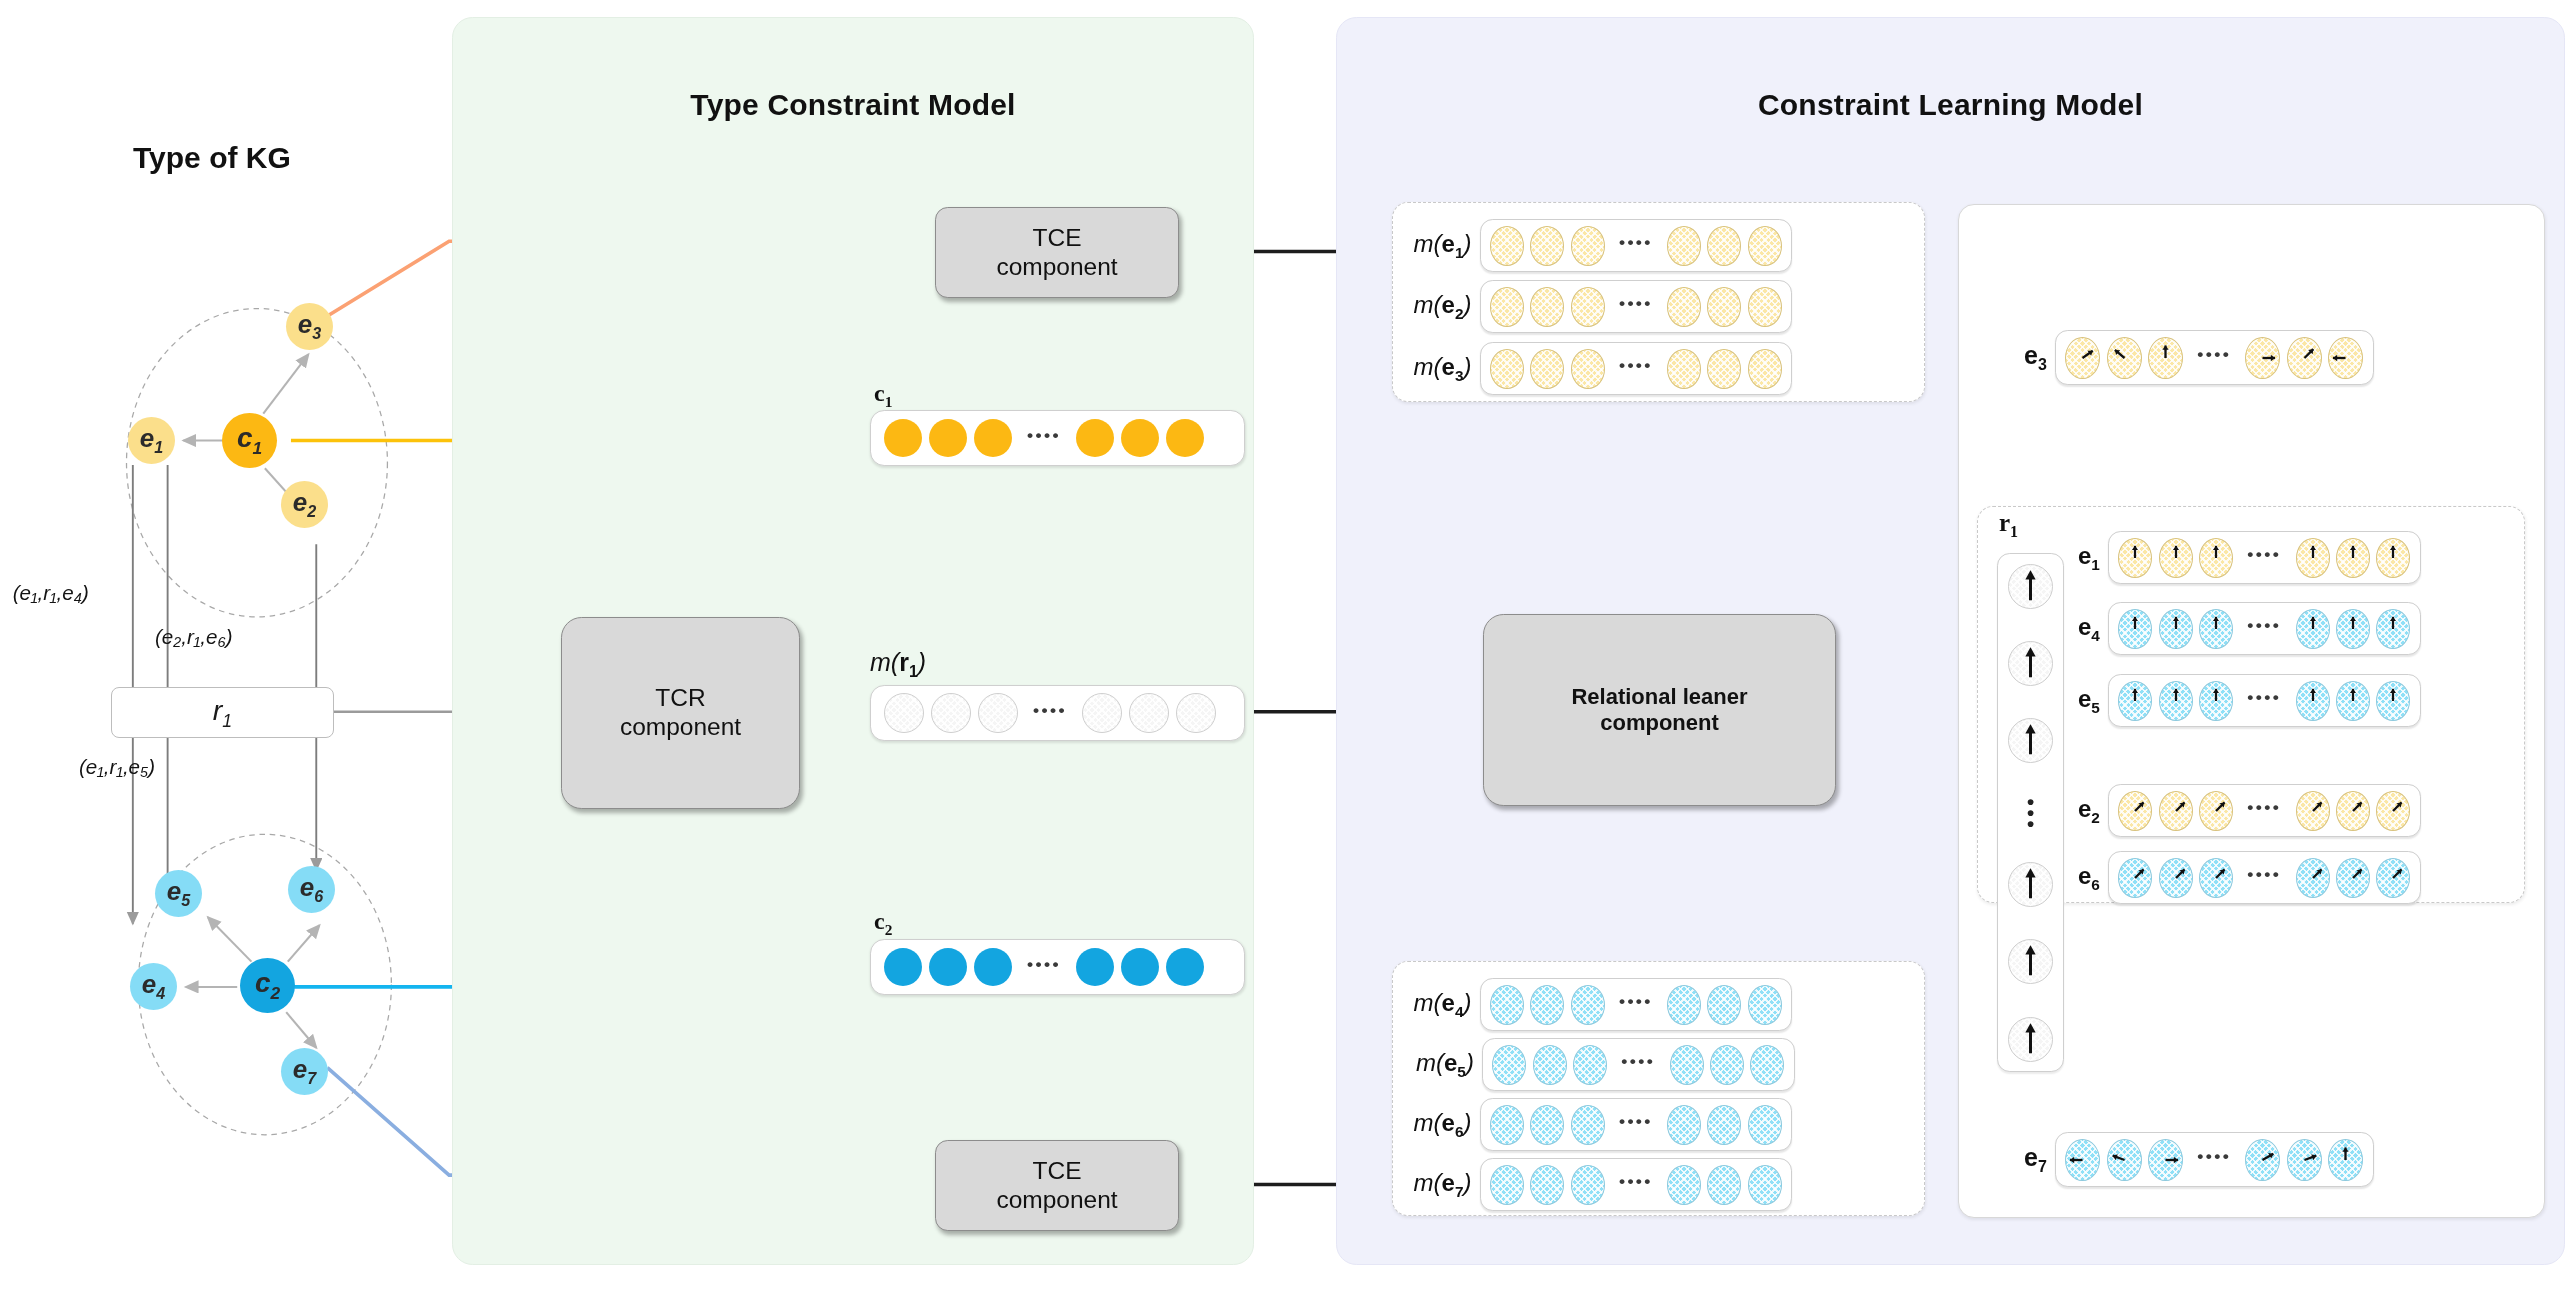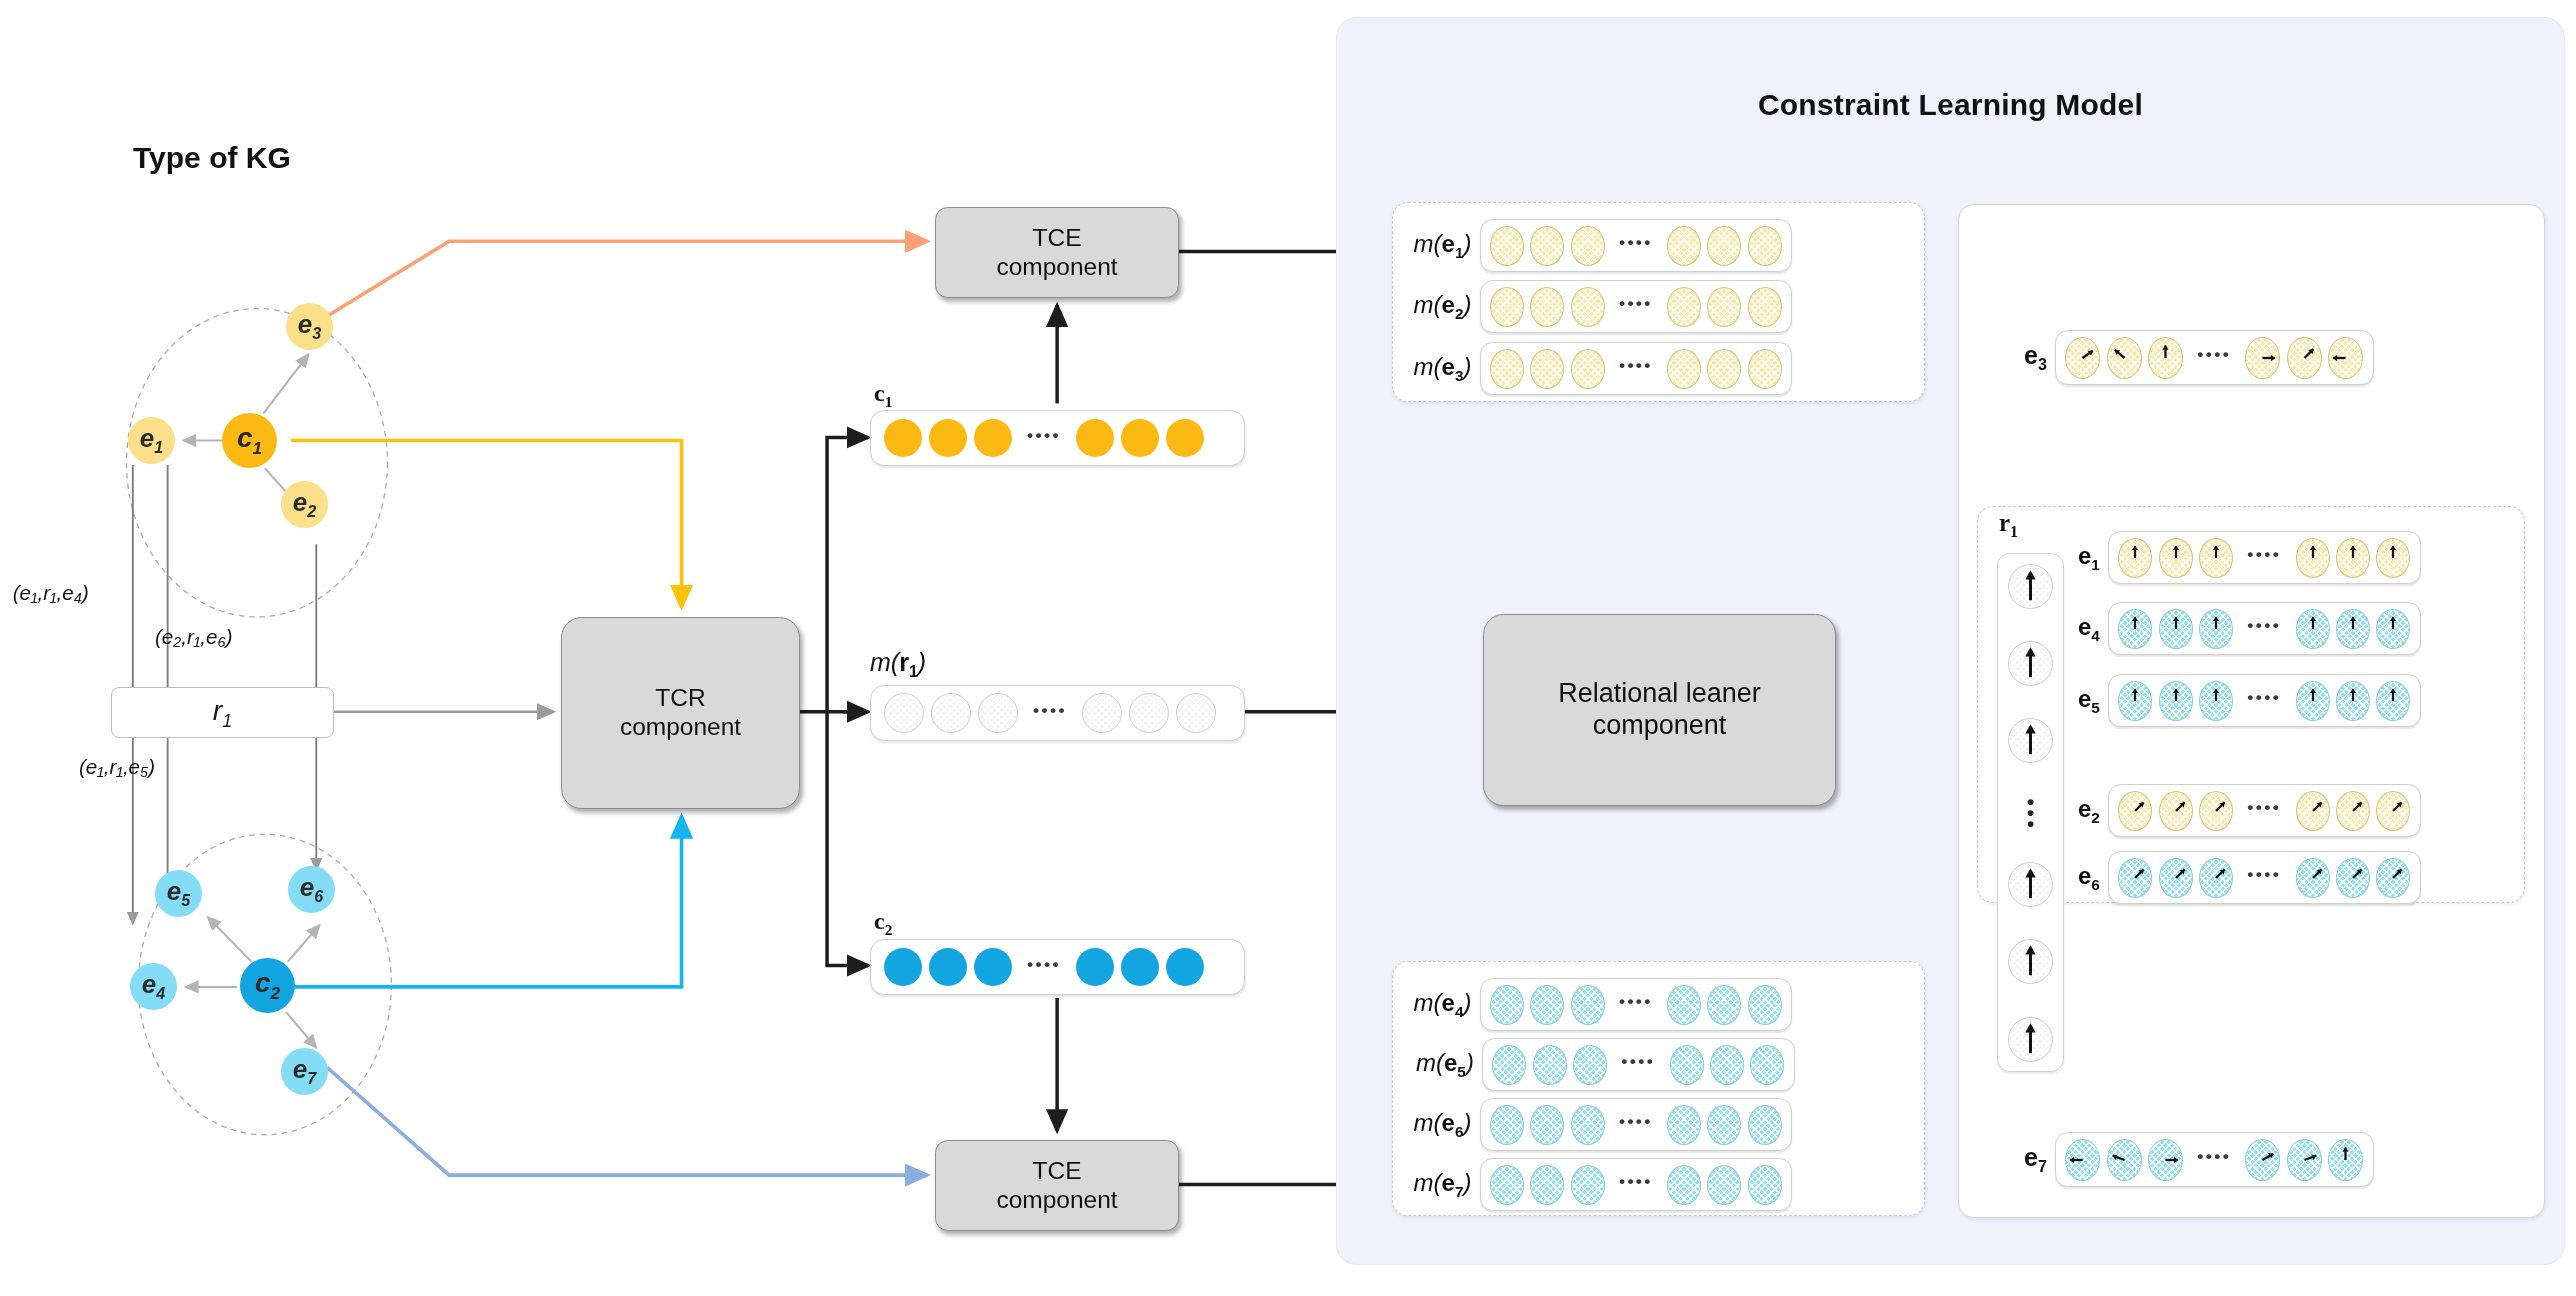--- a/index.html
+++ b/index.html
@@ -35,21 +35,21 @@
 
   .trip{position:absolute;font-style:italic;font-size:20.6px;color:#141414;white-space:nowrap;}
 
   
   .comp{position:absolute;background:#d9d9d9;border:0.8px solid #8c8c8c;border-radius:12.7px;
         box-shadow:2.4px 3.2px 4px rgba(0,0,0,.30);display:flex;flex-direction:column;
         align-items:center;justify-content:center;font-size:24.5px;color:#111;line-height:1.18;text-align:center;}
   #tce-top{left:935px;top:207px;width:242px;height:89px;}
   #tce-bot{left:935px;top:1140px;width:242px;height:89px;}
   #tcr{left:561px;top:617px;width:237px;height:190px;border-radius:20.6px;}
-  #rlc{left:1483px;top:614px;width:351px;height:190px;border-radius:20.6px;font-size:27px;}
+  #rlc{left:1483px;top:614px;width:351px;height:190px;border-radius:20.6px;font-size:22px;font-weight:bold;}
 
   
   .vecbox{position:absolute;background:#fff;border:0.8px solid #cfcfcf;border-radius:14.2px;
           display:flex;align-items:center;gap:7.1px;padding:0 12.7px;box-shadow:0.8px 1.6px 2.4px rgba(0,0,0,.10);}
   .dot{border-radius:50%;flex:0 0 auto;}
   .ell{display:inline-block;letter-spacing:2.4px;font-size:17.4px;color:#3a3a3a;margin:0 8px;line-height:0;
        position:relative;top:-3.2px;font-weight:bold;}
 
   .dot-y{background:#fcb813;}
   .dot-b{background:#13a5e0;}
@@ -208,20 +208,23 @@
     </div>
 
   <div class="rel-box">
     <span><i>r</i><span class="sub">1</span></span>
     </div>
 
   <div class="trip" style="left:12.7px;top:581px;">(e₁,r₁,e₄)</div>
   <div class="trip" style="left:155px;top:625px;">(e₂,r₁,e₆)</div>
   <div class="trip" style="left:79px;top:755px;text-align:center;">(e₁,r₁,e₅)</div>
 
+  <div class="panel" id="panel-tcm">
+    <div class="panel-title">Type Constraint Model</div>
+  </div>
 
   <div class="comp" id="tce-top">
     <div>TCE</div>
     <div>component</div>
   </div>
   <div class="comp" id="tce-bot">
     <div>TCE</div>
     <div>component</div>
   </div>
   <div class="comp" id="tcr">

